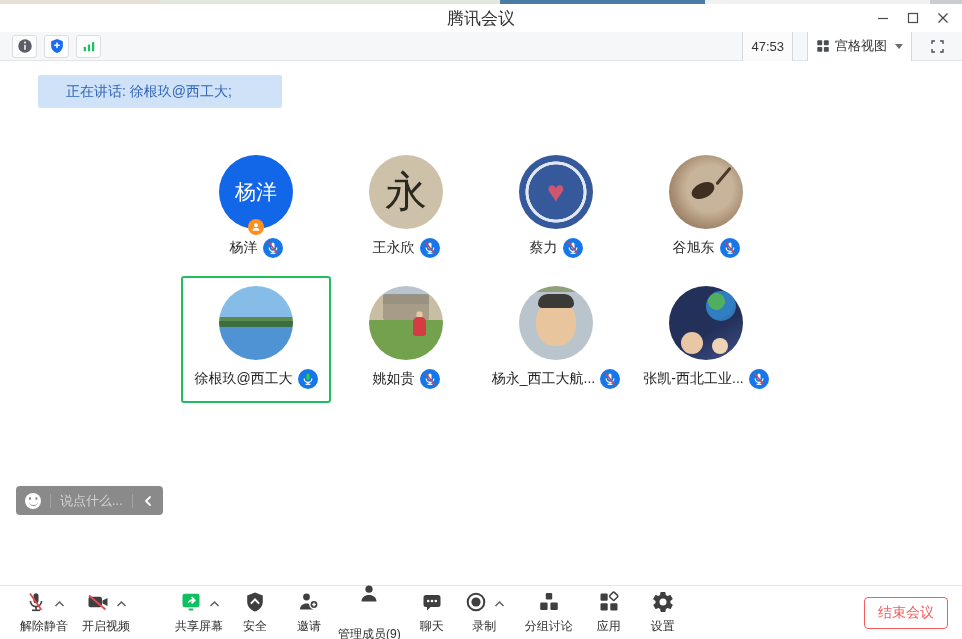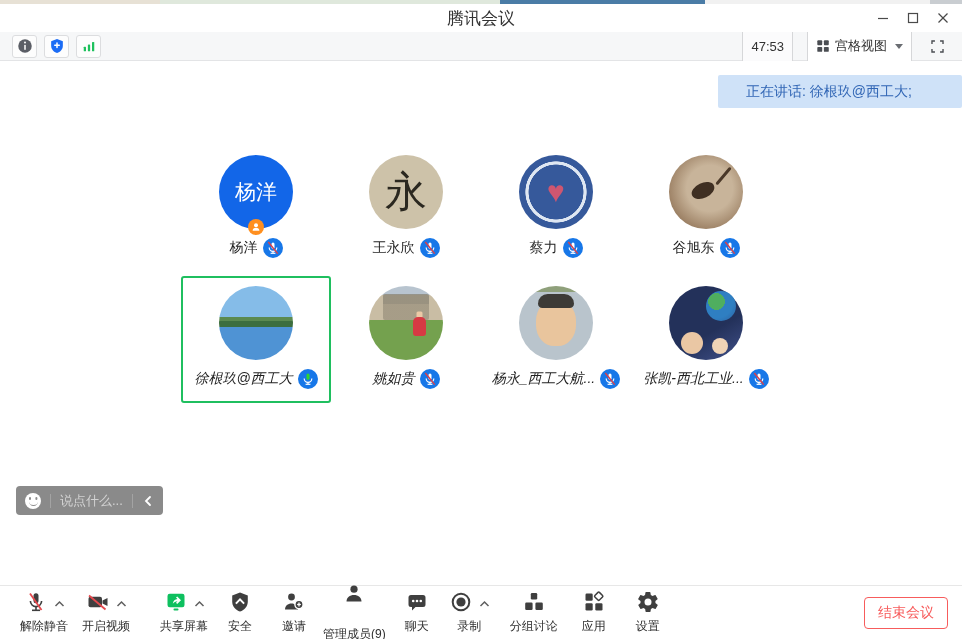--- a/index.html
+++ b/index.html
@@ -23,26 +23,26 @@
   .status-btn { width:25px; height:23px; border:1px solid #dcdddf; border-radius:3px; background:#fdfdfd; display:flex; align-items:center; justify-content:center; margin-right:7px; cursor:pointer; }
   .topbar-right { margin-left:auto; display:flex; align-items:center; }
   .timer-box { border:1px solid #d6d7d9; background:#fbfbfc; border-radius:2px; padding:18px 8px; font-size:13px; color:#333; }
   .view-btn { border:1px solid #d6d7d9; background:#fff; border-radius:2px; height:41px; display:flex; align-items:center; padding:0 8px; margin-left:14px; font-size:13px; color:#333; cursor:pointer; }
   .view-btn .grid-glyph { margin-right:5px; display:flex; }
   .caret-down { width:0; height:0; border-left:4px solid transparent; border-right:4px solid transparent; border-top:5px solid #6a6d72; margin-left:8px; }
   .fullscreen-btn { width:26px; height:24px; display:flex; align-items:center; justify-content:center; margin-left:12px; cursor:pointer; }
 
   
   .stage { position:relative; height:524px; background:#fff; }
-  .banner-wrap { display:flex; justify-content:flex-end; padding-top:14px; }
+  .banner-wrap { display:flex; justify-content:flex-start; padding-top:14px;padding-left:38px; }
   .banner { height:33px; line-height:33px; padding:0 26px 0 28px; background:#cfe2f8; color:#3166b5; font-size:14px; border-radius:2px; min-width:244px; }
 
   .rows { margin-top:37px; }
   .row { display:flex; justify-content:center; }
-  .row + .row { margin-top:4px;font-style:italic; }
+  .row + .row { margin-top:4px; }
   .tile { width:150px; border:2px solid transparent; border-radius:3px; display:flex; flex-direction:column; align-items:center; padding:8px 0 12px; cursor:pointer; }
   .tile.active { border-color:#1fbf5f; }
 
   .avatar { width:74px; height:74px; border-radius:50%; position:relative; display:flex; align-items:center; justify-content:center; flex:none; }
   .av-text-blue { background:#1266e8; color:#fff; font-size:21px; }
   .av-calligraphy { background:#cdc2a9; color:#2b2820; font-family:"DejaVu Serif","Liberation Serif",serif; font-size:42px; }
   .av-farmland { background:linear-gradient(115deg,#7d9a4f 0 18%,#a8b86a 18% 26%,#5d7c3c 26% 44%,#90a85e 44% 52%,#4f6e34 52% 70%,#86a054 70% 82%,#62823f 82% 100%); }
   .av-emblem { background:radial-gradient(circle,#36599b 0 52%,#dfe7f2 53% 58%,#36599b 59% 100%); }
   .av-emblem::after { content:"\2665"; color:#cf5670; font-size:30px; }
   .av-compass { background:radial-gradient(circle at 55% 45%,#c8b49a 0 40%,#a08569 70%,#6b553f 100%); }
@@ -335,21 +335,21 @@
                 <line x1="3" y1="5.5" x2="19.5" y2="19.5" stroke="#e5484d" stroke-width="1.8"></line>
               </svg></span>
             <span class="chev-up">
               <svg width="11" height="8" viewBox="0 0 11 8" fill="none" stroke="#5f5f5f" stroke-width="1.5">
                 <polyline points="1.5,6 5.5,2 9.5,6"></polyline>
               </svg>
             </span>
           </span>
           <span class="tool-label">开启视频</span>
         </div>
-        <div class="tool" style="margin-left: 18px; align-items: center;">
+        <div class="tool" style="margin-left: 33px; align-items: center;">
           <span class="tool-top">
             <span><svg width="24" height="24" viewBox="0 0 24 24">
                 <rect x="3.5" y="3.8" width="17" height="13.4" rx="2.2" fill="#0ec05f"></rect>
                 <path d="M8.8 13.8c.4-3 2.3-4.5 4.7-4.7l-1.5-1.5 1.2-1.2 3.8 3.8-3.8 3.8-1.2-1.2 1.5-1.5c-2 .2-3.6 1-4.7 2.5z" fill="#fff"></path>
                 <rect x="9.5" y="18.6" width="5" height="1.8" rx="0.9" fill="#0ec05f"></rect>
               </svg></span>
             <span class="chev-up">
               <svg width="11" height="8" viewBox="0 0 11 8" fill="none" stroke="#5f5f5f" stroke-width="1.5">
                 <polyline points="1.5,6 5.5,2 9.5,6"></polyline>
               </svg>

